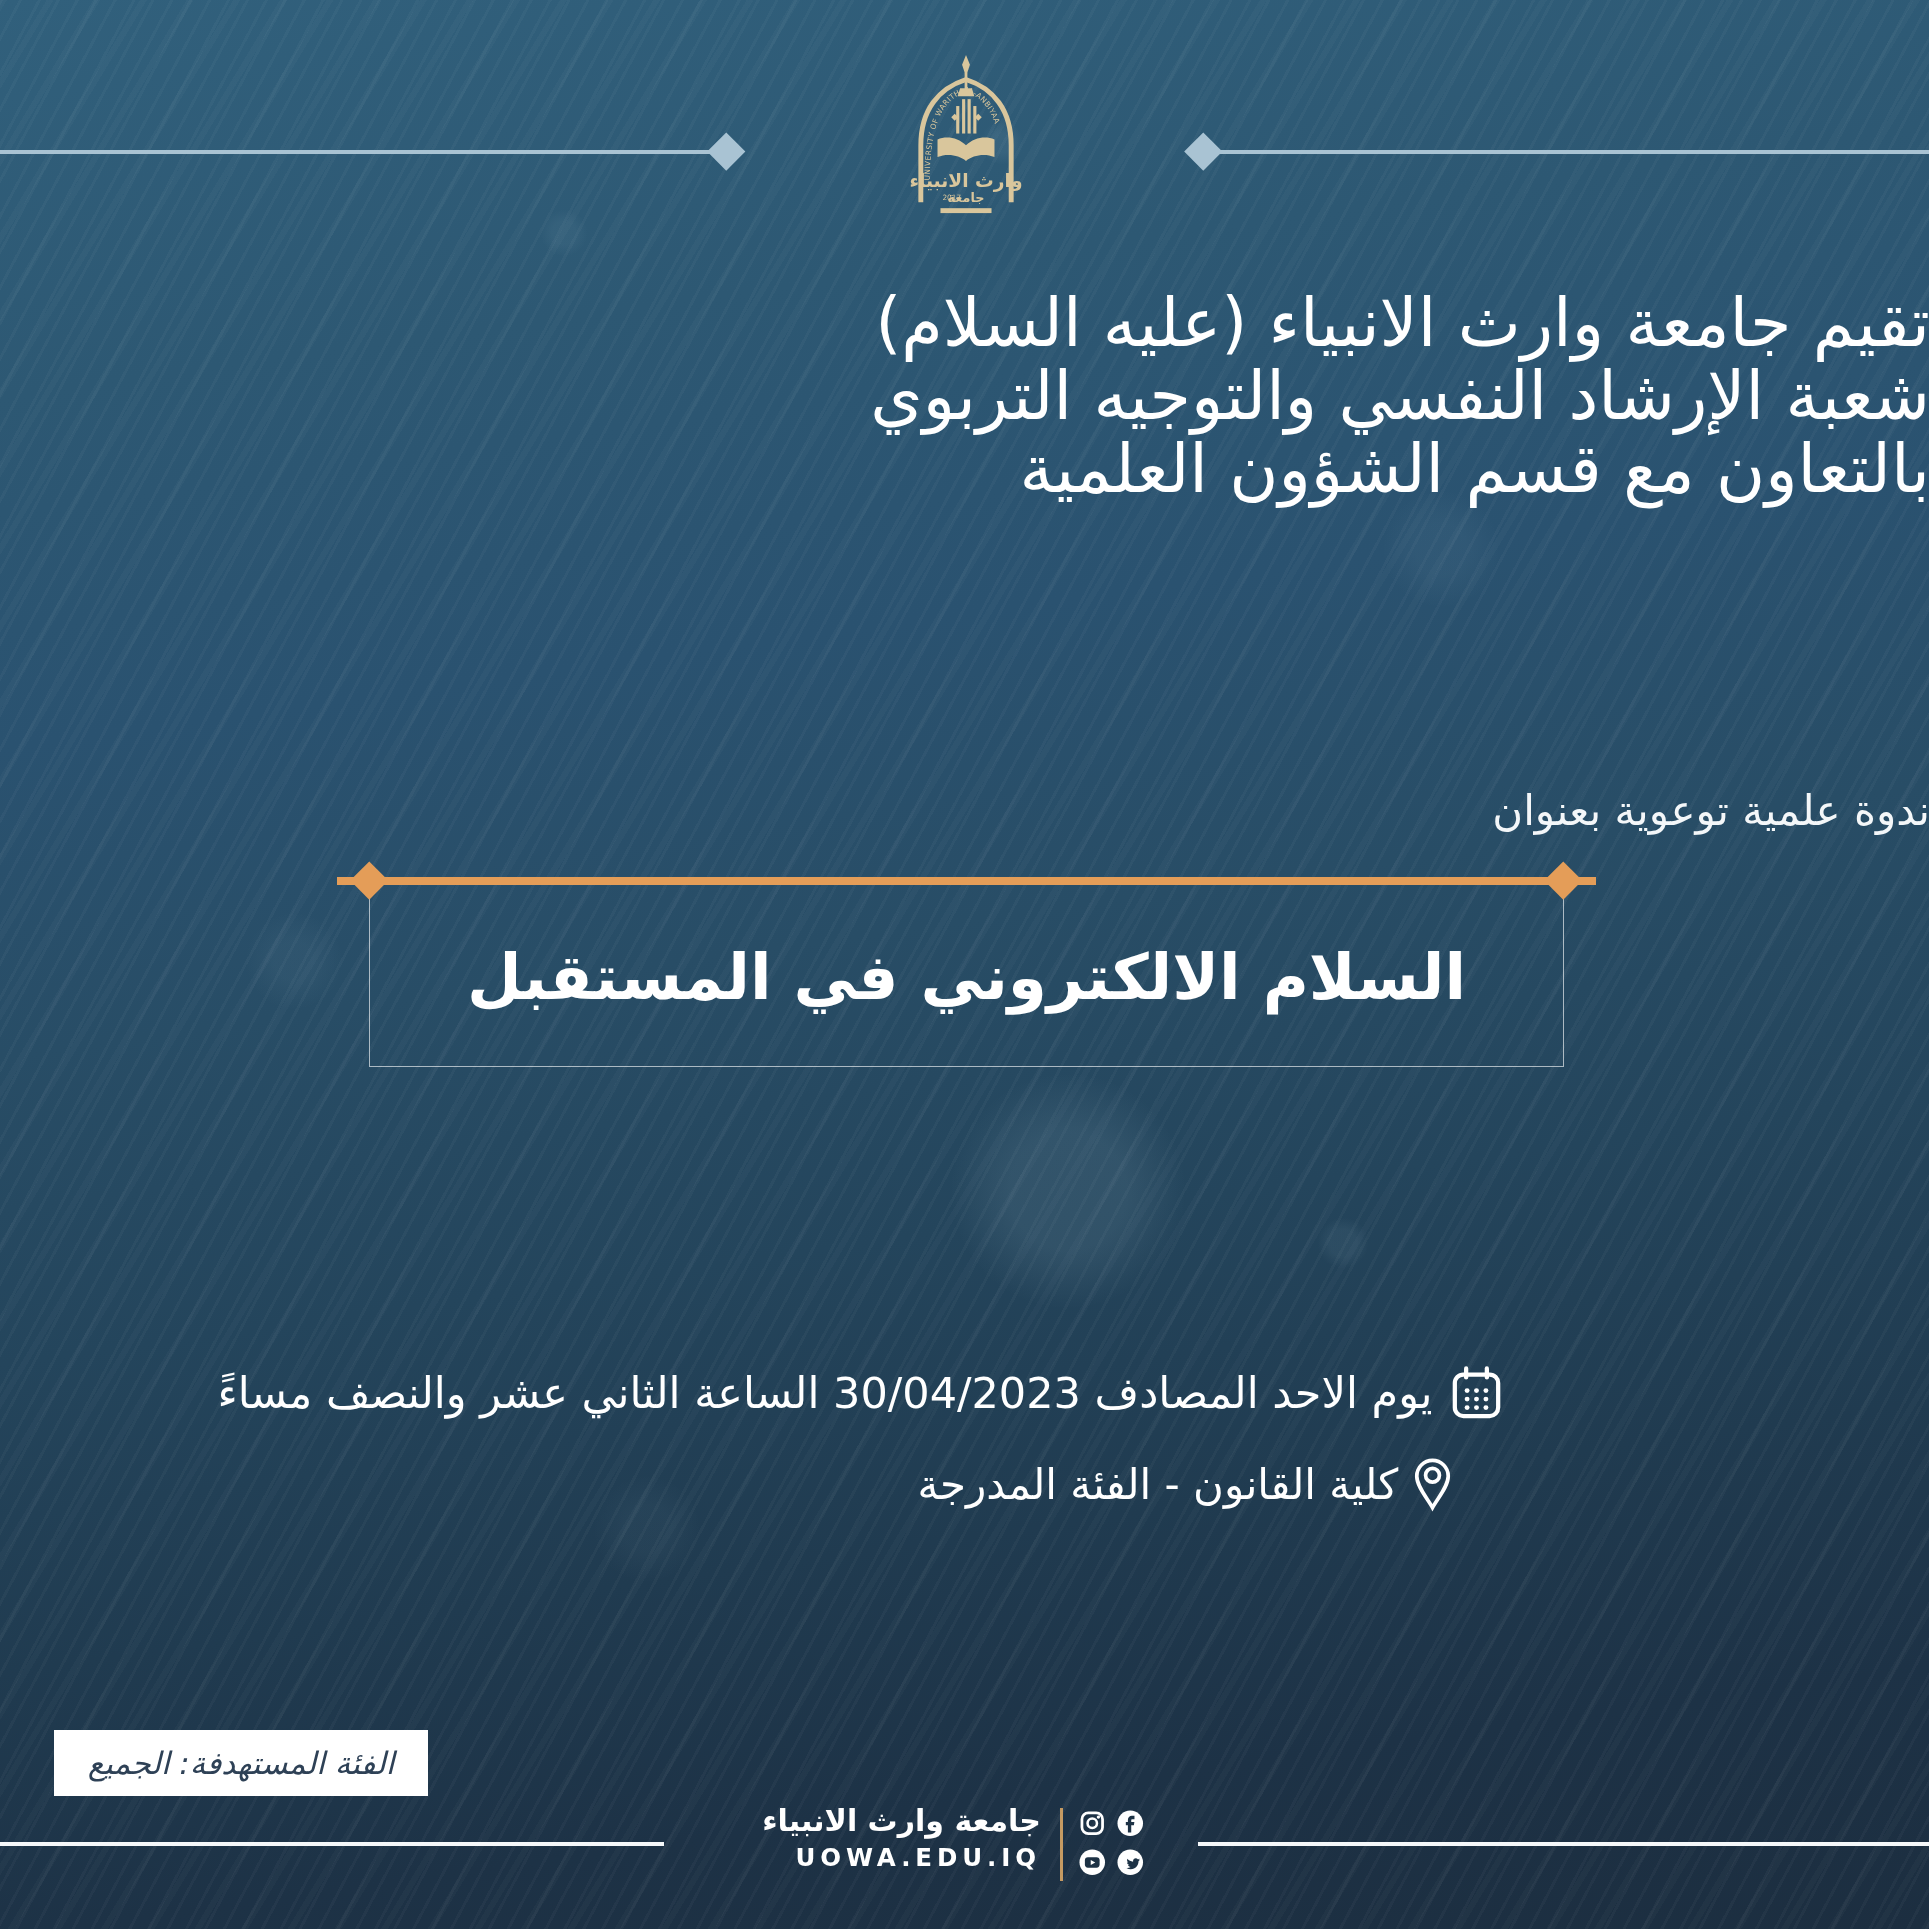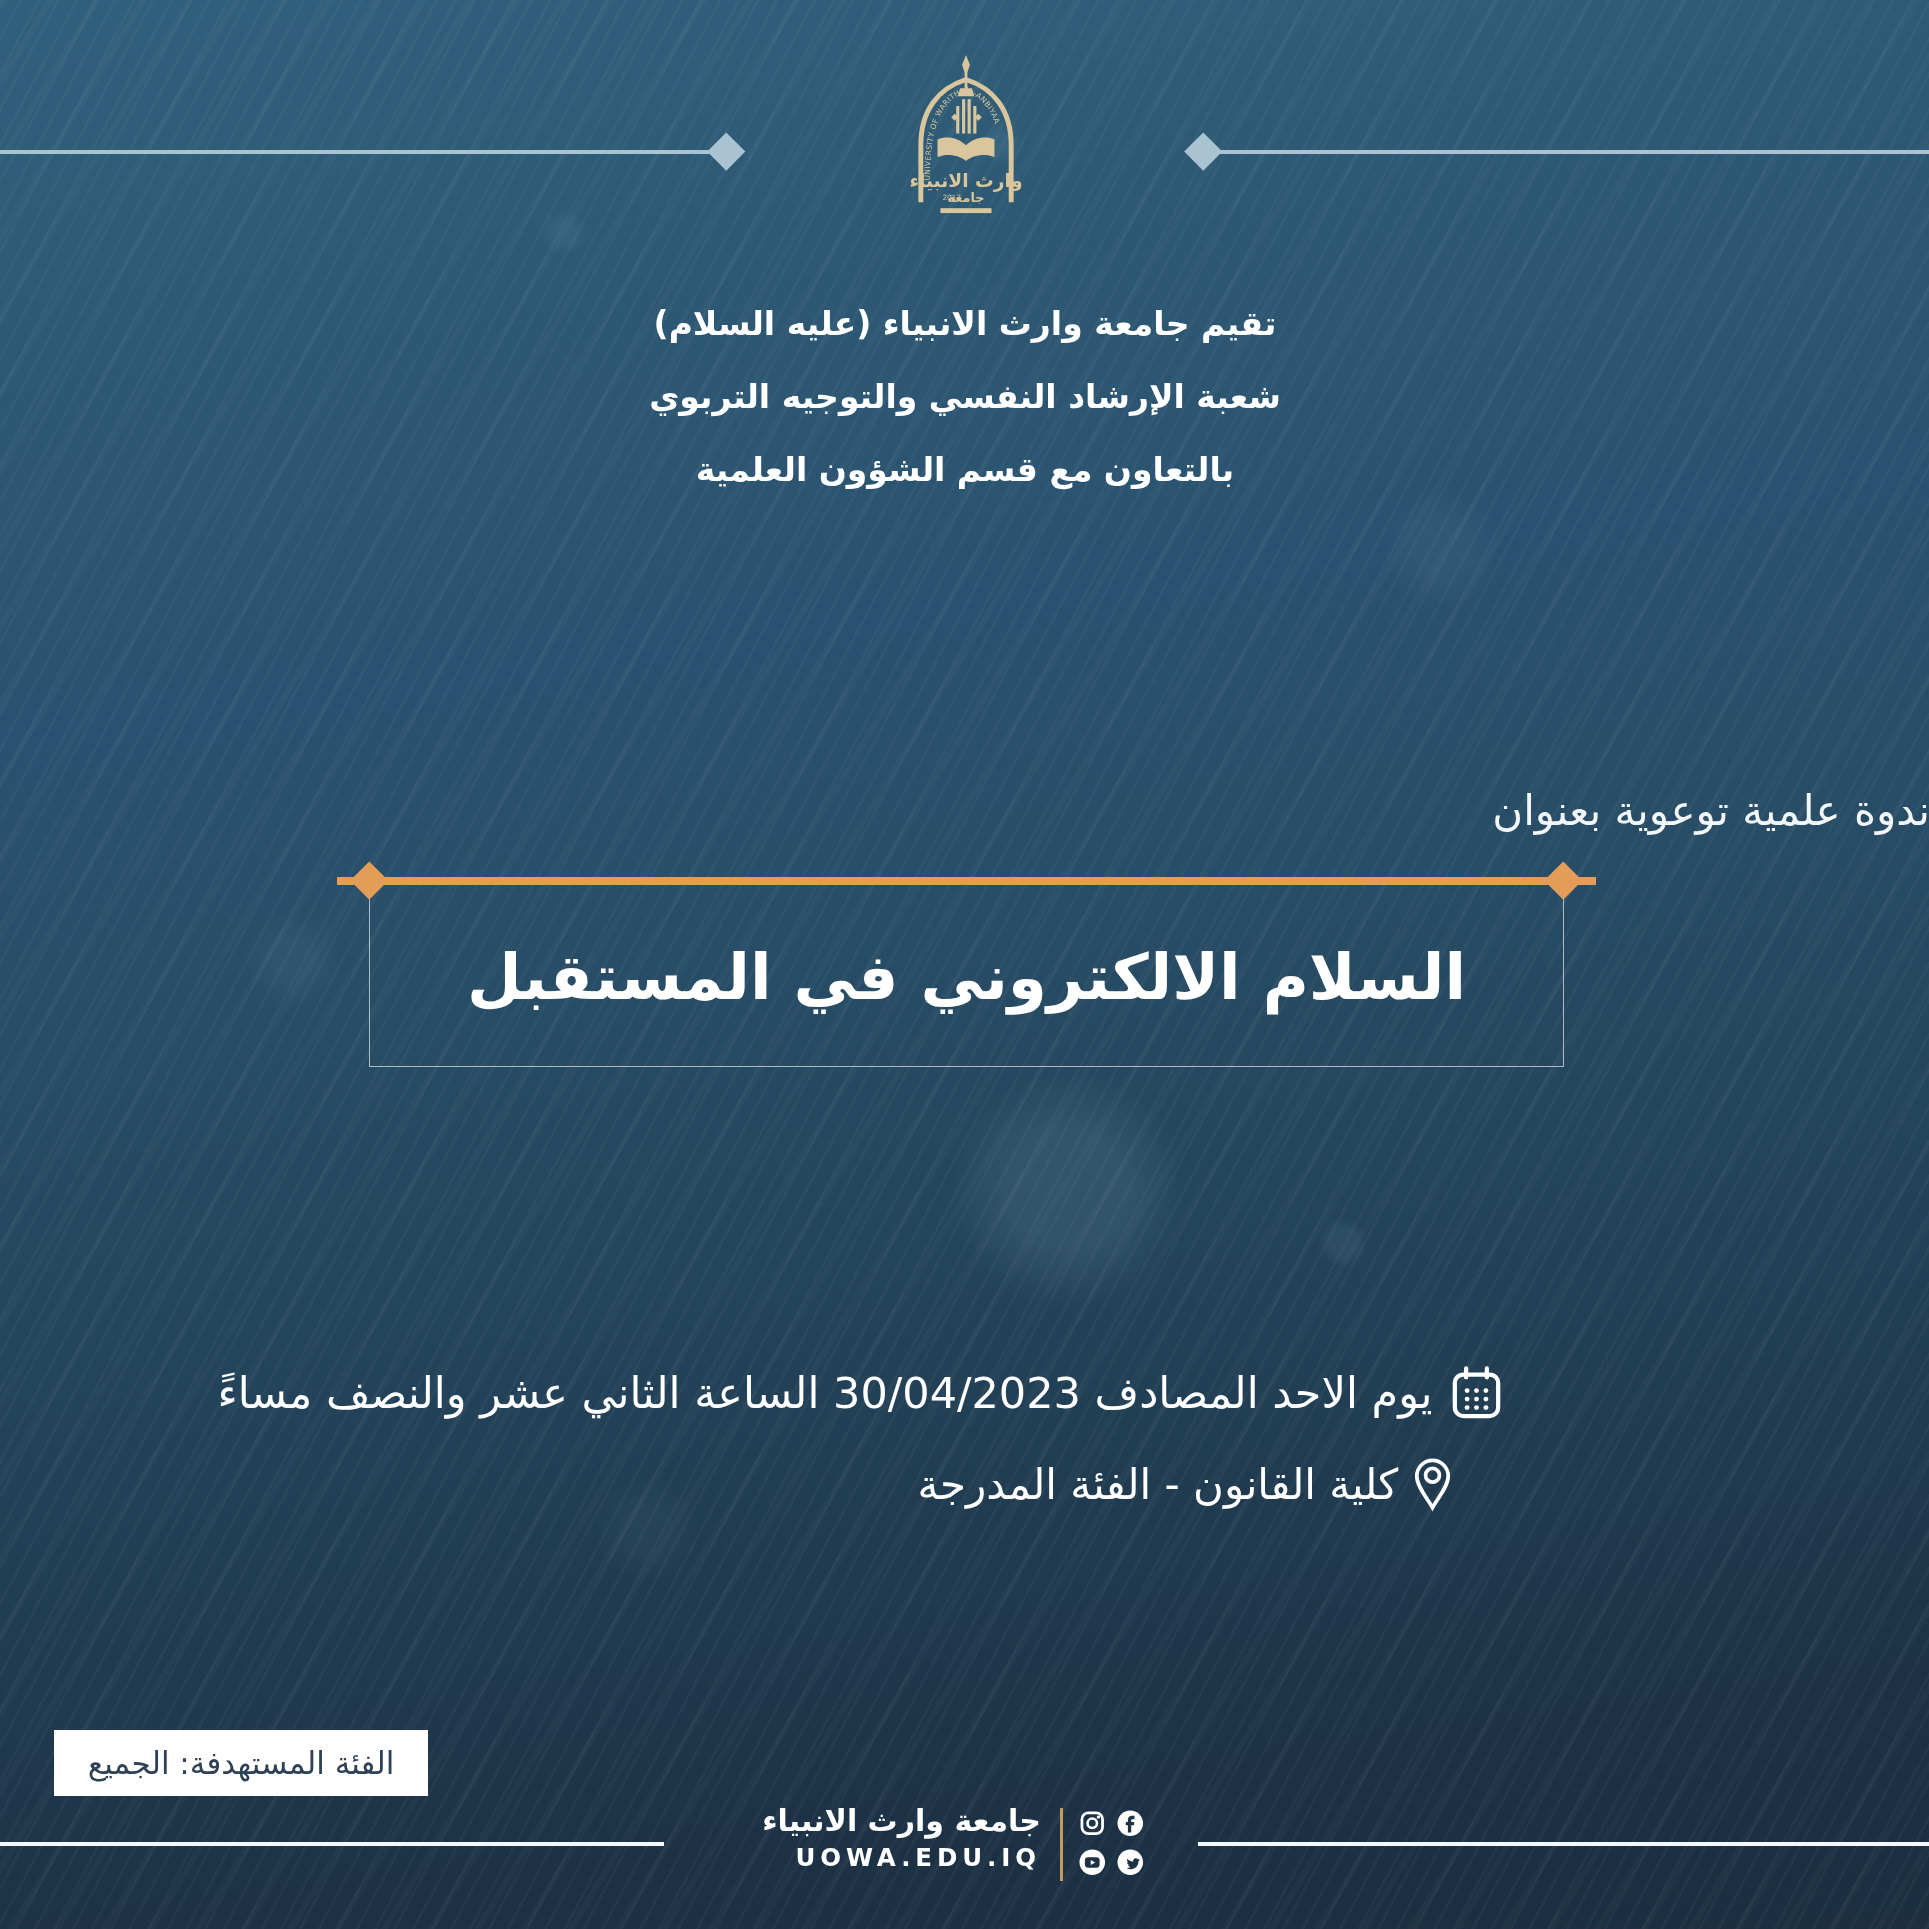--- a/index.html
+++ b/index.html
@@ -18,43 +18,43 @@
       repeating-linear-gradient(121deg, rgba(255,255,255,.022) 0 5.9px, rgba(255,255,255,0) 5.9px 40px),
       linear-gradient(172deg,#31607c 0%,#2d5873 18%,#2a5270 34%,#284d66 48%,#24455c 62%,#203b50 76%,#1d3246 88%,#1c2e40 100%);
   }
   .abs{position:absolute;}
   
   .h-line{height:3.9px;background:#a9c3d3;}
   .diamond{width:26.5px;height:26.5px;transform:rotate(45deg);}
   .diamond.blue{background:#a9c3d3;}
   .diamond.orange{background:#e49d58;}
   
-  .headline{left:0;right:0;top:287px;text-align:center;color:#ffffff;
-    font-size:33px;font-weight:bold;line-height:73px;direction:rtl;}
+  .headline{left:0;right:0;top:287px;color:#ffffff;
+    font-size:67px;font-weight:normal;line-height:73px;direction:rtl;}
   .kicker{left:0;right:0;top:786px;text-align:right;color:#f4f7f9;
     font-size:42px;font-weight:normal;direction:rtl;}
   
   .title-box{left:369px;top:881px;width:1193px;height:185px;
     border-left:1px solid rgba(255,255,255,.62);
     border-right:1px solid rgba(255,255,255,.62);
     border-bottom:1px solid rgba(255,255,255,.62);
     display:flex;align-items:center;justify-content:center;}
   .title-box .bar{position:absolute;top:-3.9px;left:-33px;width:1259px;height:7.8px;background:#e49d58;}
   .title-box .diamond{position:absolute;top:-13.7px;}
   .title-box .d-left{left:-13.7px;}
   .title-box .d-right{right:-13.7px;}
   .seminar-title{color:#ffffff;font-size:63px;font-weight:bold;direction:rtl;padding-top:7.8px;}
   
   .detail-row{display:flex;align-items:center;direction:rtl;color:#ffffff;}
   .date-row{top:1366px;right:429px;gap:19.6px;font-size:43px;margin-left:48px;}
   .loc-row{top:1457px;right:479px;gap:15.7px;font-size:42px;}
   
   .target-box{left:54px;top:1730px;width:374px;height:66px;background:#ffffff;
     display:flex;align-items:center;justify-content:center;direction:rtl;}
-  .target-box span{color:#2e4156;font-size:31px;}
+  .target-box span{color:#2e4156;font-size:31px;font-style:italic;}
   
   .f-line{top:1842px;height:3.9px;background:#f5f8fa;}
   .footer-text{right:889px;top:1804px;display:flex;flex-direction:column;align-items:flex-end;row-gap:6.9px;}
   .footer-uni{color:#ffffff;font-size:30px;font-weight:bold;direction:rtl;line-height:33px;}
   .footer-site{color:#ffffff;font-size:24.5px;font-weight:bold;letter-spacing:4.9px;line-height:27.4px;}
   .footer-sep{left:1060px;top:1808px;width:2.9px;height:73px;background:#c59a62;}
   .footer-icons{left:1079px;top:1810px;display:grid;grid-template-columns:26.5px 26.5px;column-gap:11.8px;row-gap:12.7px;}
   .footer-icons svg{display:block;}
 </style>
 </head>

